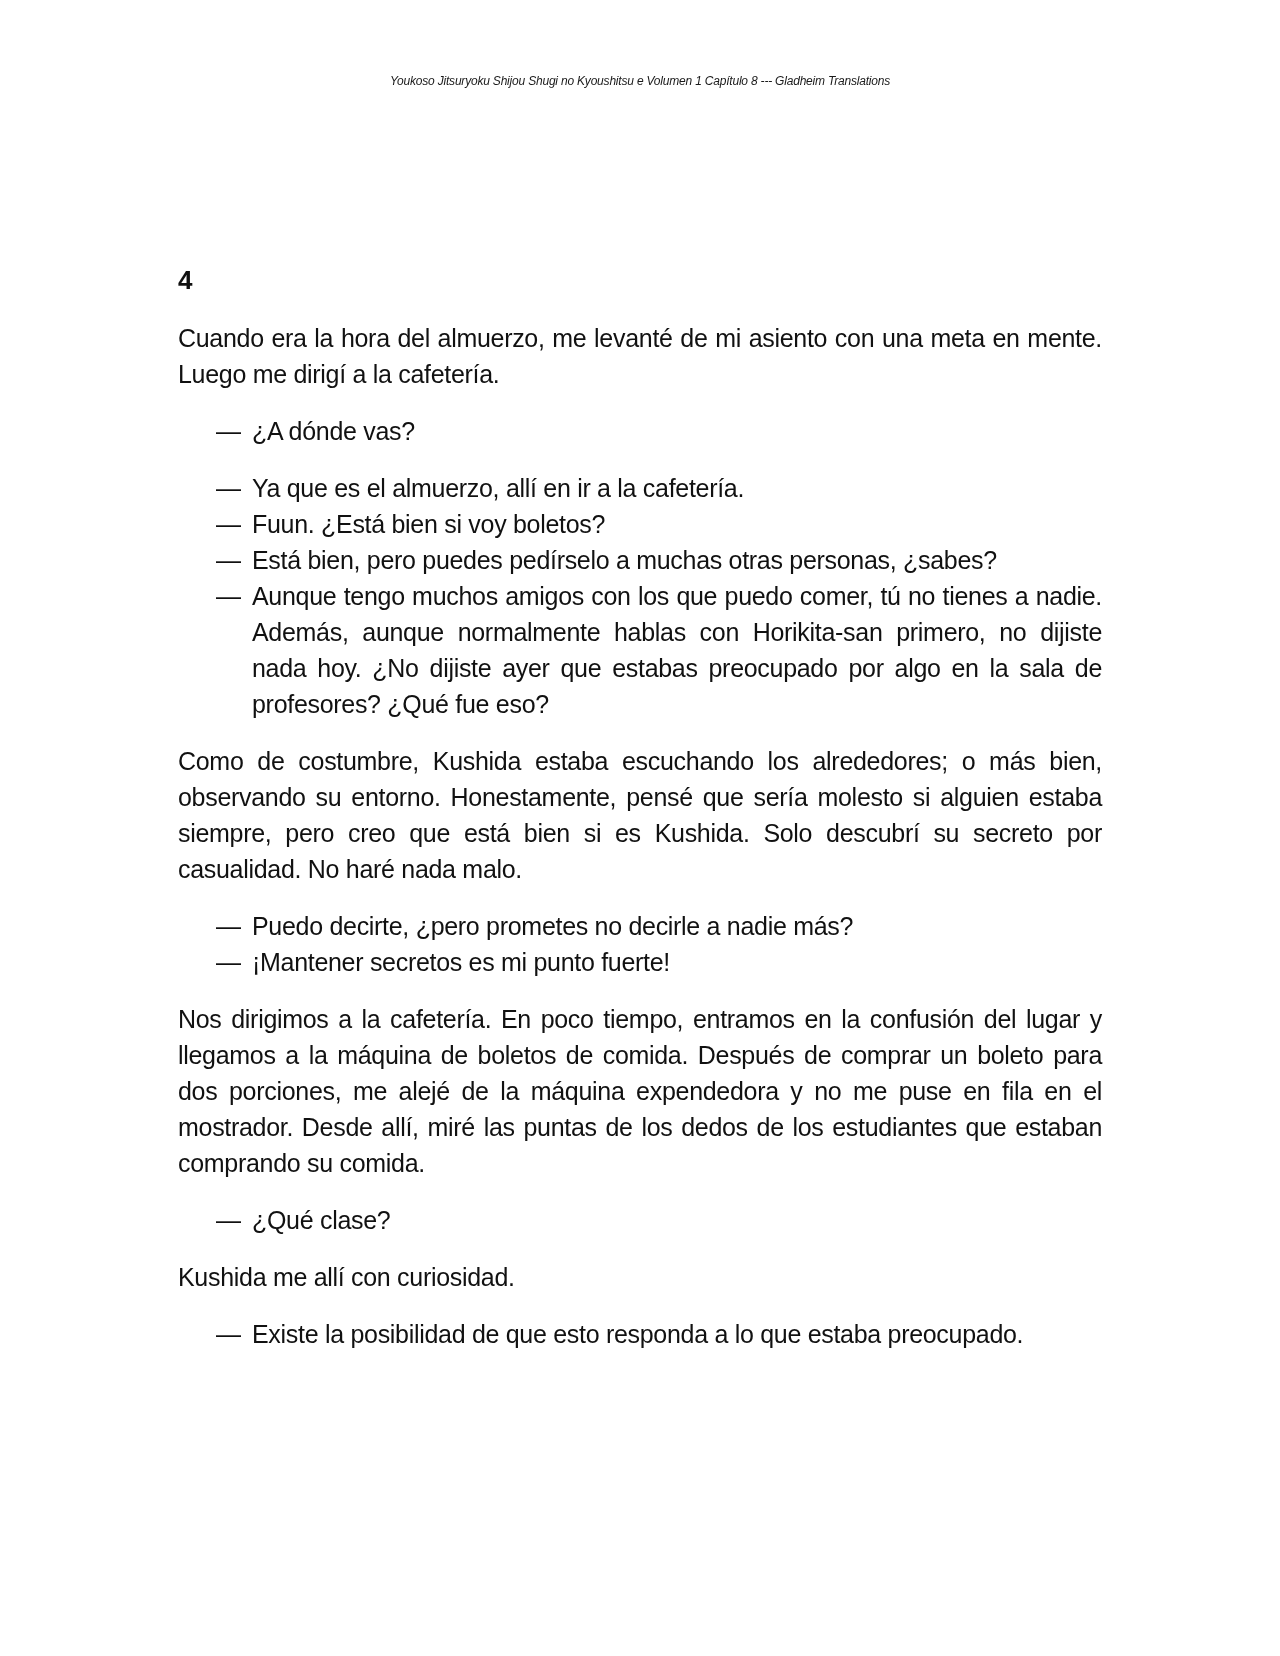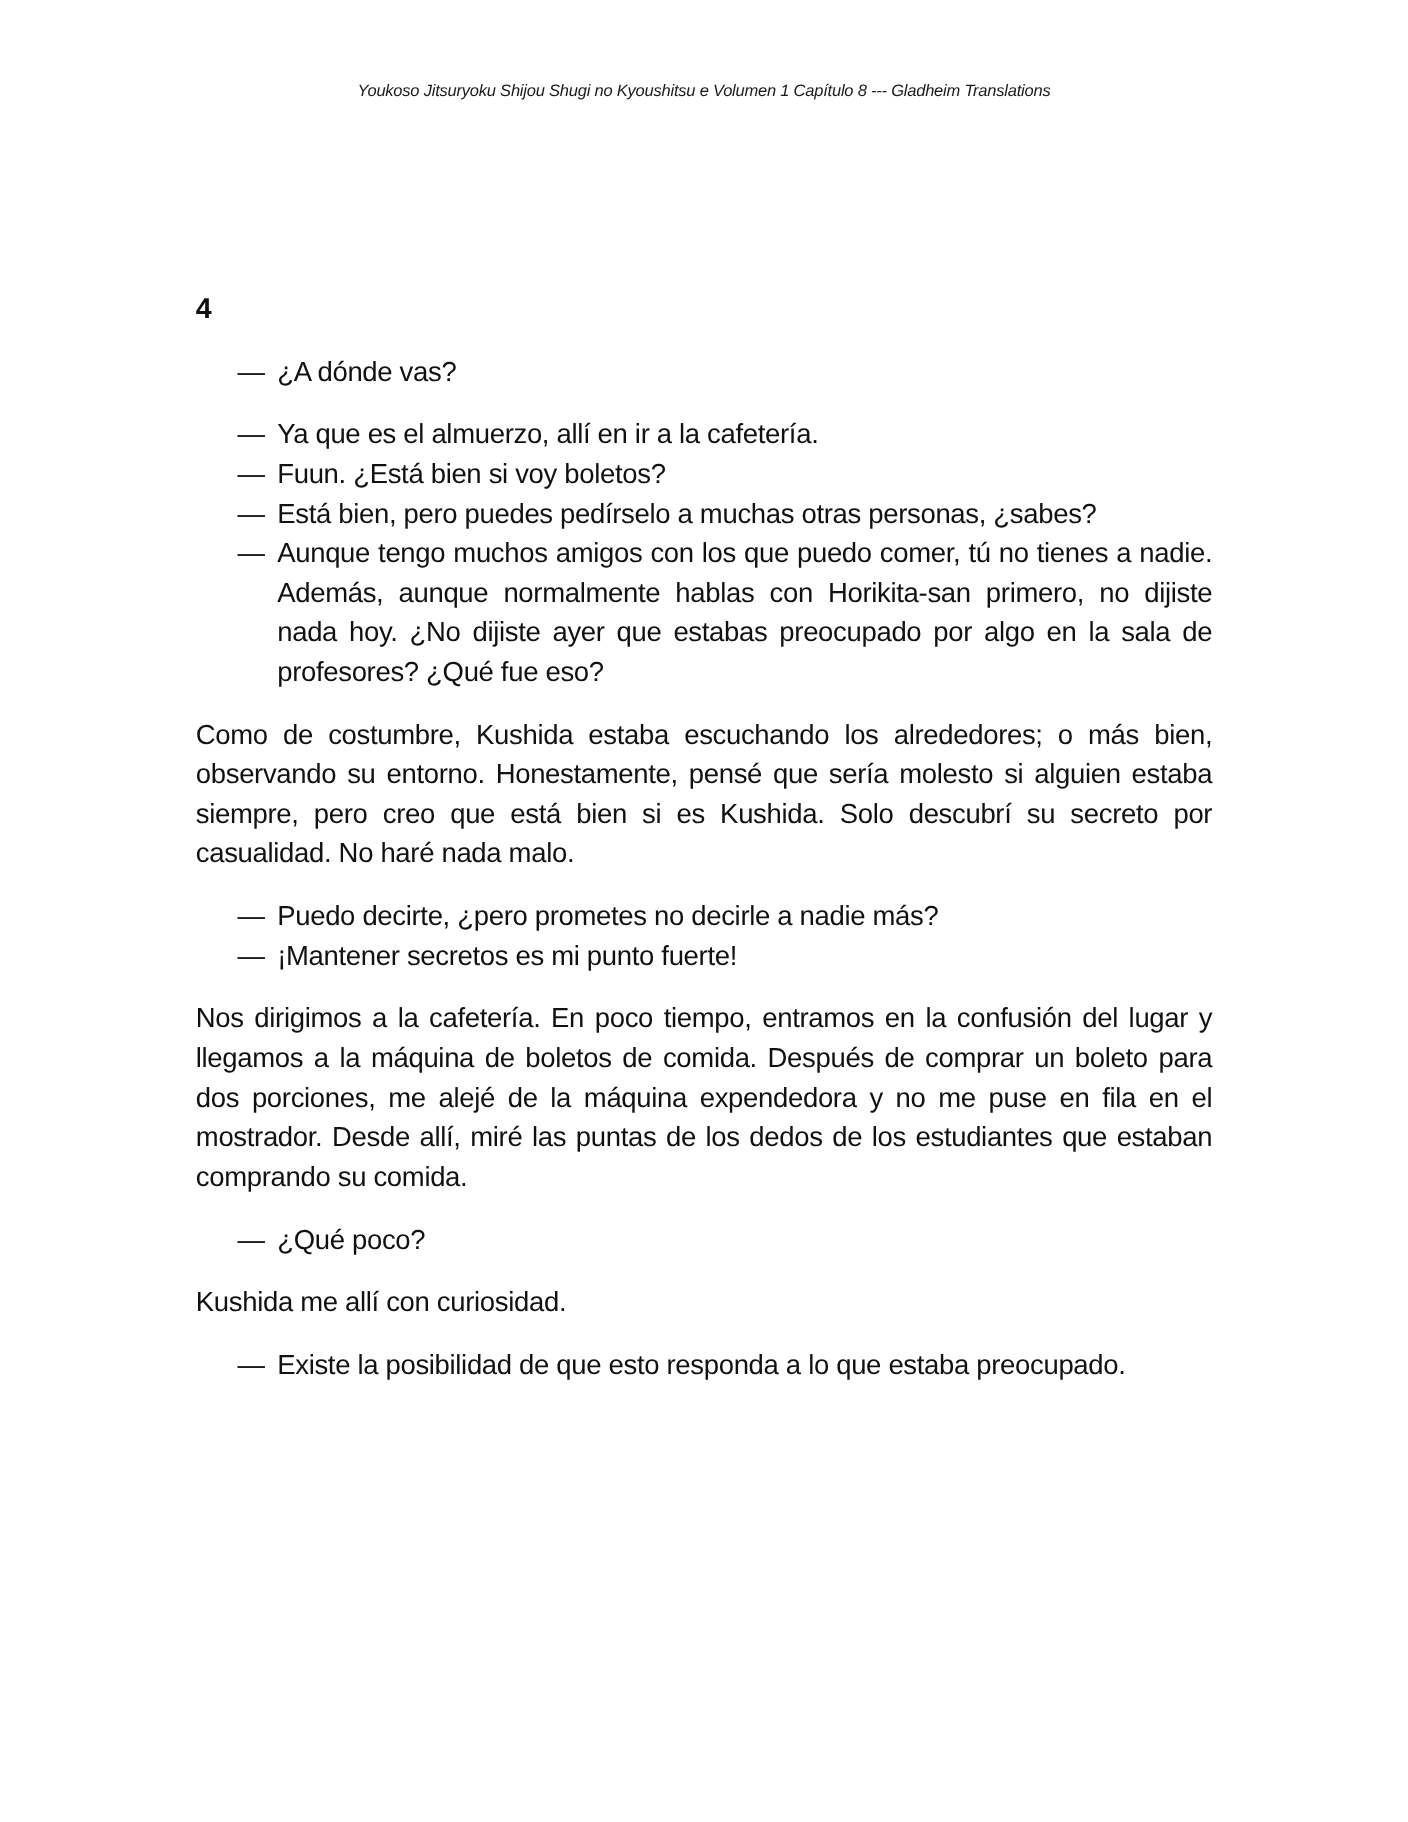--- a/index.html
+++ b/index.html
@@ -15,21 +15,21 @@
       color: #111111;
     }
     .header {
       position: absolute;
       top: 74px;
       left: 0;
       width: 1280px;
       text-align: center;
       font-family: "Liberation Sans", sans-serif;
       font-style: italic;
-      font-size: 15px;
+      font-size: 12px;
       color: #1a1a1a;
       letter-spacing: -0.2px;
     }
     .content {
       position: absolute;
       left: 178px;
       top: 262px;
       width: 924px;
       font-family: "Liberation Sans", sans-serif;
       font-size: 25px;
@@ -65,20 +65,21 @@
     }
   </style>
 </head>
 <body>
 
 <div class="header">Youkoso Jitsuryoku Shijou Shugi no Kyoushitsu e Volumen 1 Capítulo 8 --- Gladheim Translations</div>
 
 <div class="content">
   <div class="section-num">4</div>
 
+  <p class="para">Cuando era la hora del almuerzo, me levanté de mi asiento con una meta en mente. Luego me dirigí a la cafetería.</p>
 
   <div class="dialogue-block">
     <div class="dialogue">
       <span class="dash">—</span>
       <span class="dline">¿A dónde vas?</span>
     </div>
   </div>
 
 
   <div class="dialogue-block">
@@ -111,21 +112,21 @@
       <span class="dash">—</span>
       <span class="dline">¡Mantener secretos es mi punto fuerte!</span>
     </div>
   </div>
 
   <p class="para">Nos dirigimos a la cafetería. En poco tiempo, entramos en la confusión del lugar y llegamos a la máquina de boletos de comida. Después de comprar un boleto para dos porciones, me alejé de la máquina expendedora y no me puse en fila en el mostrador. Desde allí, miré las puntas de los dedos de los estudiantes que estaban comprando su comida.</p>
 
   <div class="dialogue-block">
     <div class="dialogue">
       <span class="dash">—</span>
-      <span class="dline">¿Qué poco?</span>
+      <span class="dline">¿Qué clase?</span>
     </div>
   </div>
 
   <p class="para">Kushida me allí con curiosidad.</p>
 
   <div class="dialogue-block">
     <div class="dialogue">
       <span class="dash">—</span>
       <span class="dline">Existe la posibilidad de que esto responda a lo que estaba preocupado.</span>
     </div>

